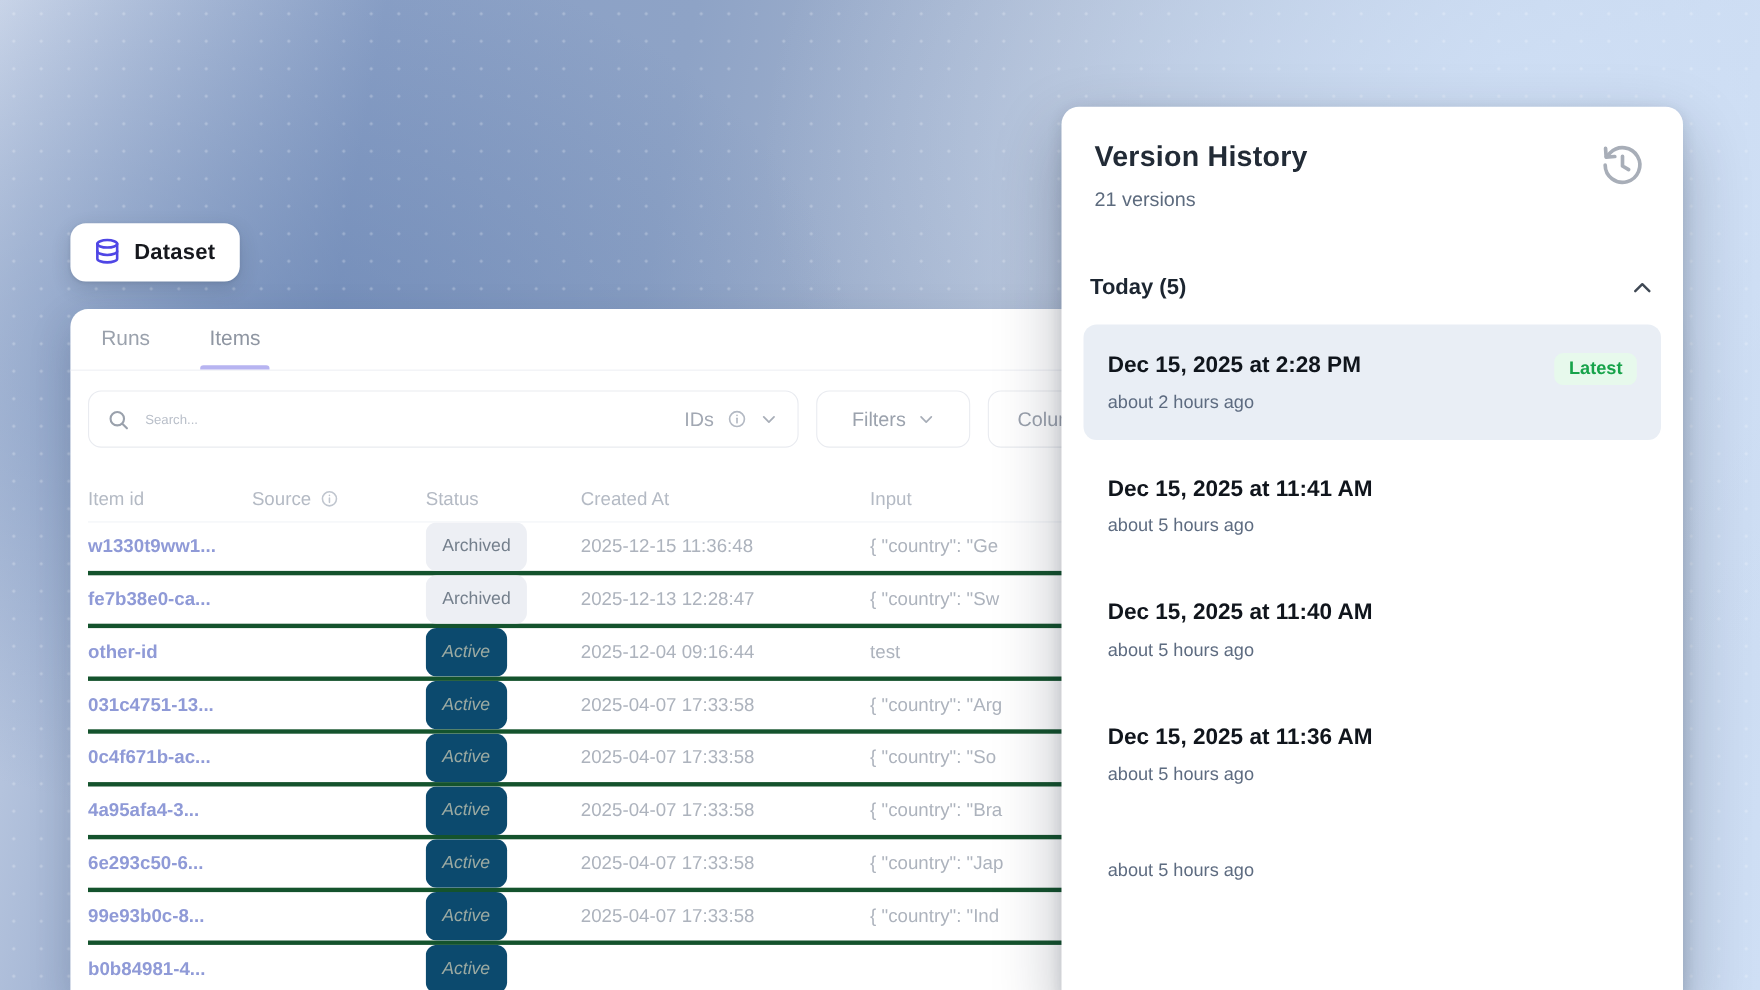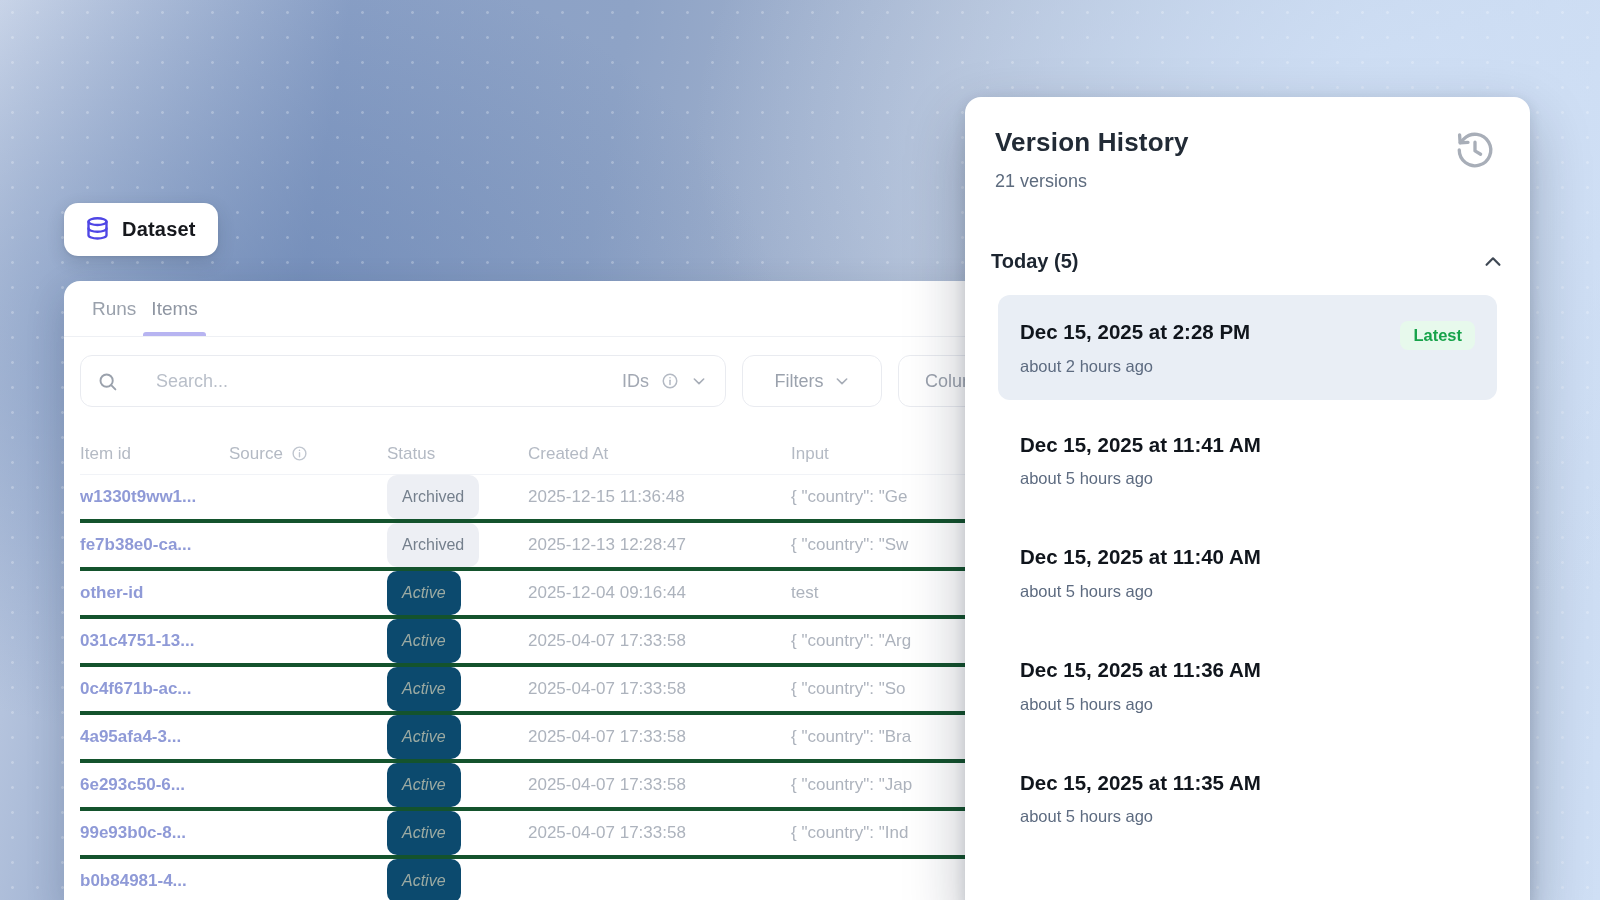--- a/index.html
+++ b/index.html
@@ -30,33 +30,33 @@
   }
   .dataset-badge .label { font-size:20px; font-weight:700; color:#16181d; letter-spacing:.2px; }
 
   
   .main-panel {
     position:absolute; left:64px; top:281px; width:1444px; height:619px;
     background:#fff; border-radius:16px 16px 0 0;
     box-shadow:0 14px 38px rgba(30,41,59,.18);
     z-index:2; overflow:hidden;
   }
-  .tabbar { position:relative; height:56px; border-bottom:1px solid #eef0f4; display:flex; align-items:flex-end; padding-left:28px; gap:15px; }
+  .tabbar { position:relative; height:56px; border-bottom:1px solid #eef0f4; display:flex; align-items:flex-end; padding-left:28px; gap:54px; }
   .tab { font-size:19px; color:#9aa1ac; cursor:pointer; position:relative; height:100%; display:flex; align-items:center; }
   .tab.active { color:#8f96a2; }
   .tab.active::after { content:""; position:absolute; left:-8px; right:-8px; bottom:0; height:4px; background:#b7b4f1; border-radius:3px 3px 0 0; }
 
   .toolbar { position:absolute; left:16px; top:74px; right:16px; height:52px; display:flex; gap:16px; }
   .search-box {
     width:646px; height:52px; border:1px solid #e9ebf0; border-radius:12px;
     display:flex; align-items:center; padding:0 18px 0 16px; gap:14px; background:#fff;
   }
   .search-box input {
-    flex:1; border:none; outline:none; font-size:18px; color:#6b7280;
-    font-family:"Liberation Sans", sans-serif; background:transparent;margin-left:24px;
+    flex:1; border:none; outline:none; font-size:12px; color:#6b7280;
+    font-family:"Liberation Sans", sans-serif; background:transparent;
   }
   .search-box input::placeholder { color:#b9bfc9; }
   .ids-group { display:flex; align-items:center; gap:12px; color:#a2a8b3; font-size:18px; }
   .tool-btn {
     height:52px; border:1px solid #e9ebf0; border-radius:12px; background:#fff;
     display:flex; align-items:center; justify-content:center; gap:10px;
     font-size:18px; color:#9ba2ad; padding:0 26px; min-width:140px;
   }
 
   
@@ -84,21 +84,21 @@
     z-index:10; padding:30px 0 0 0;
   }
   .vh-header { padding:0 30px; position:relative; }
   .vh-title { font-size:26px; font-weight:700; color:#222b36; letter-spacing:.2px; }
   .vh-count { font-size:18px; color:#5d6b7e; margin-top:13px; }
   .vh-history-icon { position:absolute; right:34px; top:2px; }
   .vh-group-row {
     margin-top:58px; padding:0 26px; display:flex; align-items:center; justify-content:space-between;gap:34px;
   }
   .vh-group-label { font-size:20px; font-weight:700; color:#1c2530; }
-  .vh-list { margin-top:22px; padding:0 33px; display:flex; flex-direction:column; gap:8px; }
+  .vh-list { margin-top:22px; padding:0 20px; display:flex; flex-direction:column; gap:8px; }
   .vh-entry { border-radius:12px; padding:24px 22px; display:flex; align-items:flex-start; justify-content:space-between; }
   .vh-entry.highlighted { background:#e9eef5; }
   .vh-entry-title { font-size:20.5px; font-weight:700; color:#10151c; line-height:1.25; }
   .vh-entry-sub { font-size:16.5px; color:#5d6b80; margin-top:12px; }
   .latest-badge {
     background:#e7f9ec; color:#17a34a; font-size:16.5px; font-weight:700;
     padding:5px 13px; border-radius:8px; margin-top:2px;
   }
 
   svg { display:block; }
@@ -310,18 +310,17 @@
 
   <div class="vh-entry">
     <div>
       <div class="vh-entry-title">Dec 15, 2025 at 11:36 AM</div>
       <div class="vh-entry-sub">about 5 hours ago</div>
     </div>
   </div>
 
   <div class="vh-entry">
     <div>
-      <div class="vh-entry-title">Dec 15, 2025 at 11:35 AM</div>
       <div class="vh-entry-sub">about 5 hours ago</div>
     </div>
   </div>
 </div>
 </div>
 
 </body></html>

